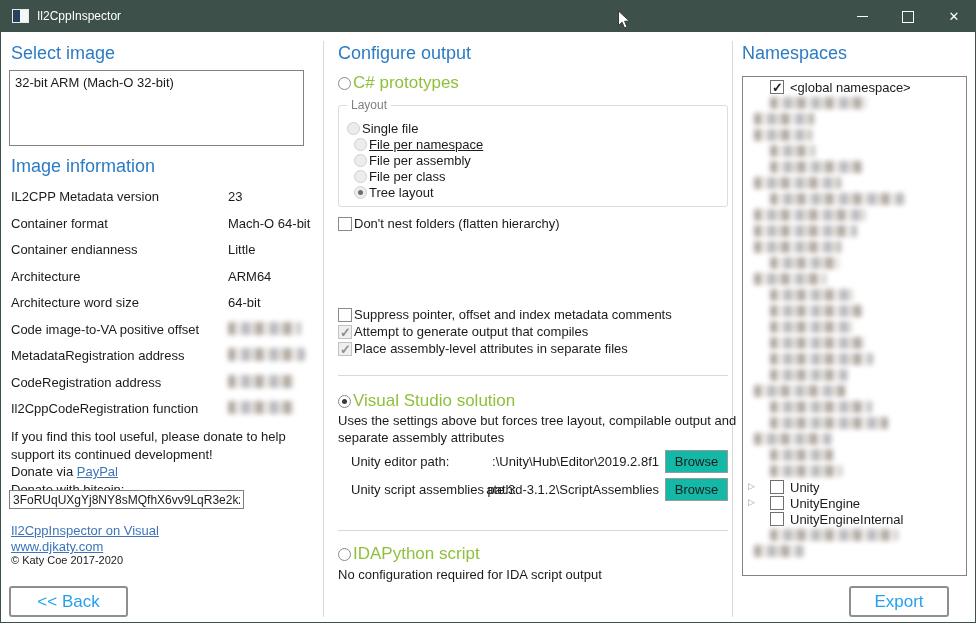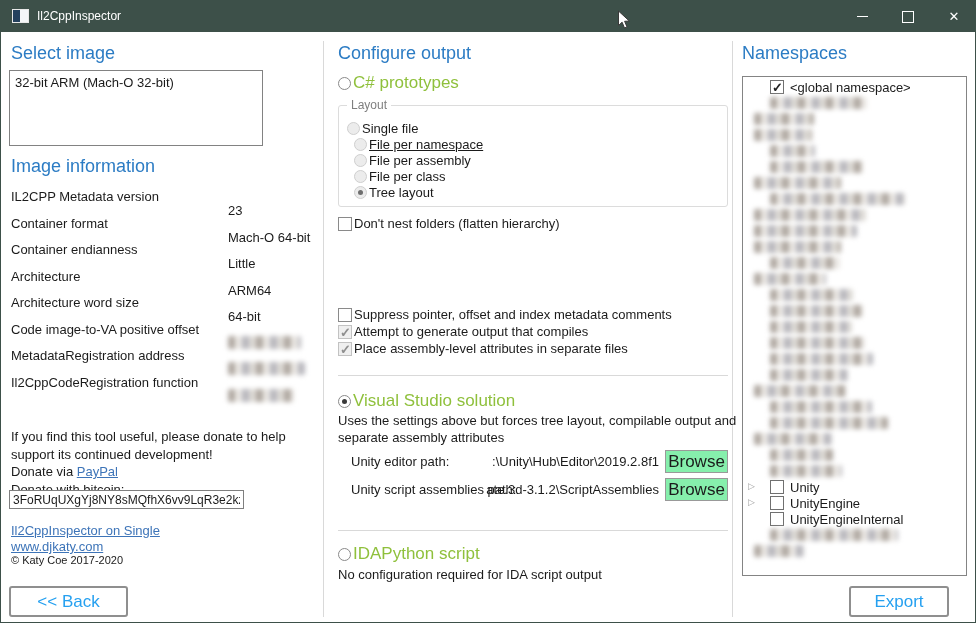--- a/index.html
+++ b/index.html
@@ -21,29 +21,29 @@
   .cursor { position:absolute; left:616px; top:9px; }
   
   .heading { position:absolute; font-size:18px; color:#2c7cc4; }
   .green-label { font-size:17px; color:#8fc03c; }
   .txt { font-size:13px; color:#1b1b1b; }
   .row { position:absolute; display:flex; align-items:center; gap:2px; font-size:13px; color:#1b1b1b; }
   
   .vdiv { position:absolute; width:1px; background:#d9d9d9; }
   .hdiv { position:absolute; height:1px; background:#d9d9d9; }
   
-  .listbox { position:absolute; left:8px; top:69px; width:254px; height:76px;
+  .listbox { position:absolute; left:8px; top:69px; width:295px; height:76px;
     border:1px solid #828282; background:#fff; padding-top:1px; }
   .lb-item { height:21px; line-height:21px; padding:0 5px; font-size:13px; color:#1b1b1b; }
   .lb-item.selected { background:#e9e9e9; }
   
   .info-table { position:absolute; left:10px; top:183px; width:300px; }
   .info-row { position:relative; height:26.5px; }
   .info-label { position:absolute; left:0; top:5px; font-size:13px; color:#1b1b1b; white-space:nowrap; }
-  .info-value { position:absolute; left:217px; top:19px; font-size:13px; color:#1b1b1b; white-space:nowrap; }
+  .info-value { position:absolute; left:217px; top:5px; font-size:13px; color:#1b1b1b; white-space:nowrap; }
   .redacted { display:inline-block; height:13px; border-radius:2px;
     background:repeating-linear-gradient(90deg, rgba(125,112,100,.45) 0 7px, rgba(236,233,229,.95) 7px 14px,
       rgba(135,138,158,.40) 14px 21px, rgba(222,219,214,.95) 21px 28px);
     background-color:#d8d5d2; filter:blur(2.5px); }
   
   .donate { position:absolute; left:10px; top:427px; width:300px; font-size:13px; line-height:17.5px; color:#1b1b1b; }
   a.link { color:#3d74b8; text-decoration:underline; cursor:pointer; }
   .bitcoin-input { position:absolute; left:8px; top:489px; width:235px; height:19px;
     border:1px solid #7f7f7f; font-family:"Liberation Sans",sans-serif; font-size:12px; color:#1b1b1b; padding:0 3px; background:#fff; }
   .left-link { position:absolute; left:10px; font-size:13px; }
@@ -57,22 +57,22 @@
   .radio.sel::after { content:""; position:absolute; left:3px; top:3px; width:5px; height:5px; border-radius:50%; background:#3a3a3a; }
   .radio.dis { background:#ececec; border-color:#cfcfcf; }
   .radio.dis.sel::after { background:#6e6e6e; }
   .cb { width:14px; height:14px; background:#fff; border:1px solid #8a8a8a; position:relative; flex:0 0 auto; }
   .cb.checked.dis { background:#efefef; border-color:#c2c2c2; }
   .cb.checked::after { content:"✓"; position:absolute; left:1px; top:-1px; font-size:13px; font-weight:bold; color:#8f8f8f; }
   
   .groupbox { position:absolute; border:1px solid #dcdcdc; border-radius:3px; }
   .gb-title { position:absolute; left:8px; top:-8px; background:#fff; padding:0 4px; font-size:12px; color:#7f7f7f; }
   
-  .browse-btn { position:absolute; width:63px; height:23px; background:#86efac; border:1px solid #999;
-    font-size:17px; color:#1b1b1b; display:flex; align-items:center; justify-content:center; cursor:pointer; }
+  .browse-btn { position:absolute; width:63px; height:23px; background:#14b8a6; border:1px solid #999;
+    font-size:13px; color:#1b1b1b; display:flex; align-items:center; justify-content:center; cursor:pointer; }
   .path-value { position:absolute; width:220px; text-align:right; font-size:13px; color:#1b1b1b; white-space:nowrap; overflow:hidden; }
   
   .tree { position:absolute; left:741px; top:75px; width:225px; height:500px; border:1px solid #848484; background:#fff; padding-top:2px; overflow:hidden; }
   .tree-row { position:relative; height:16px; }
   .expander { position:absolute; left:5px; top:2px; font-size:9px; color:#a0a0a0; }
   .expander::after { content:"▷"; }
   .tree-cb { position:absolute; left:27px; top:1px; width:14px; height:14px; background:#fff; border:1px solid #707070; }
   .tree-cb.checked::after { content:"✓"; position:absolute; left:1px; top:-1px; font-size:13px; font-weight:bold; color:#222; }
   .tree-label { position:absolute; left:47px; top:1px; font-size:13px; color:#1b1b1b; white-space:nowrap; }
   .blob { position:absolute; top:2px; height:12px; border-radius:2px;
@@ -130,34 +130,38 @@
       </div>
       <div class="info-row">
         <span class="info-label">Code image-to-VA positive offset</span>
         <span class="info-value redacted" style="width: 73px;"></span>
       </div>
       <div class="info-row">
         <span class="info-label">MetadataRegistration address</span>
         <span class="info-value redacted" style="width: 77px;"></span>
       </div>
       <div class="info-row">
+        <span class="info-label">CodeRegistration address</span>
+        <span class="info-value redacted" style="width: 66px;"></span>
+      </div>
+      <div class="info-row">
         <span class="info-label">Il2CppCodeRegistration function</span>
         <span class="info-value redacted" style="width: 66px;"></span>
       </div>
     </div>
 
   <div class="donate">
     <div>If you find this tool useful, please donate to help</div>
     <div>support its continued development!</div>
     <div><span>Donate via </span><a class="link">PayPal</a></div>
     <div>Donate with bitcoin:</div>
   </div>
   <input class="bitcoin-input" value="3FoRUqUXgYj8NY8sMQfhX6vv9LqR3e2kzz" style="">
 
-  <a class="link left-link" style="top:522px;">Il2CppInspector on Single</a>
+  <a class="link left-link" style="top:522px;">Il2CppInspector on Visual</a>
   <a class="link left-link" style="top:538px;">www.djkaty.com</a>
   <div class="copyright">© Katy Coe 2017-2020</div>
 
   <div class="big-btn" style="left:8px; top:585px; width:119px;">&lt;&lt; Back</div>
 
   <div class="heading" style="left:337px; top:42px;">Configure output</div>
 
   <div class="row" style="left:337px; top:72px;">
     <span class="radio"></span>
     <span class="green-label">C# prototypes</span>

